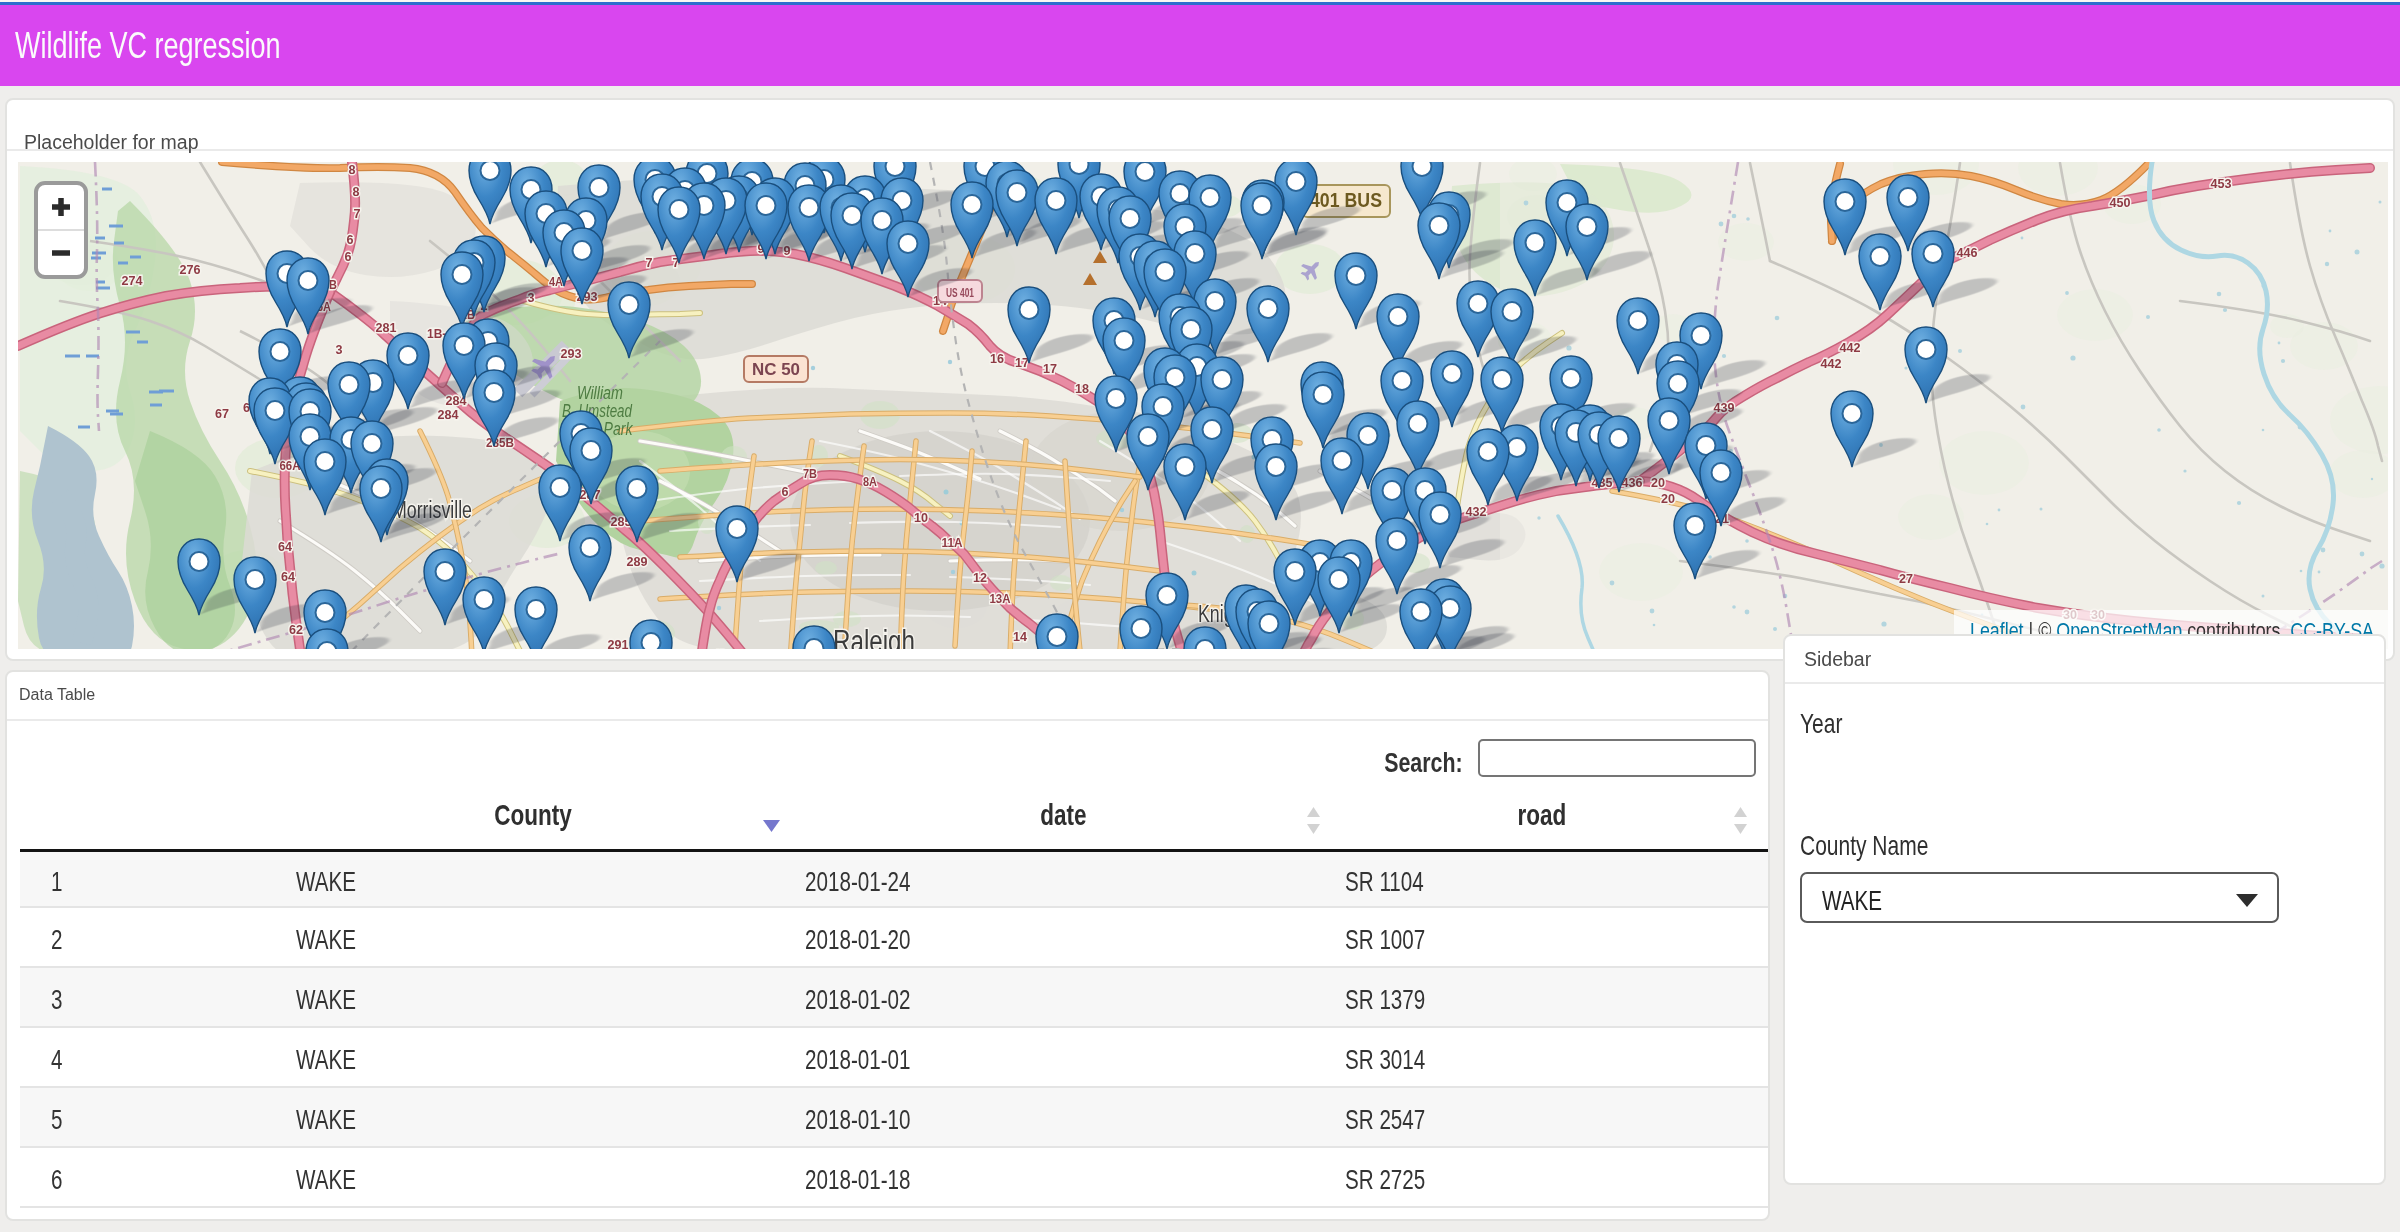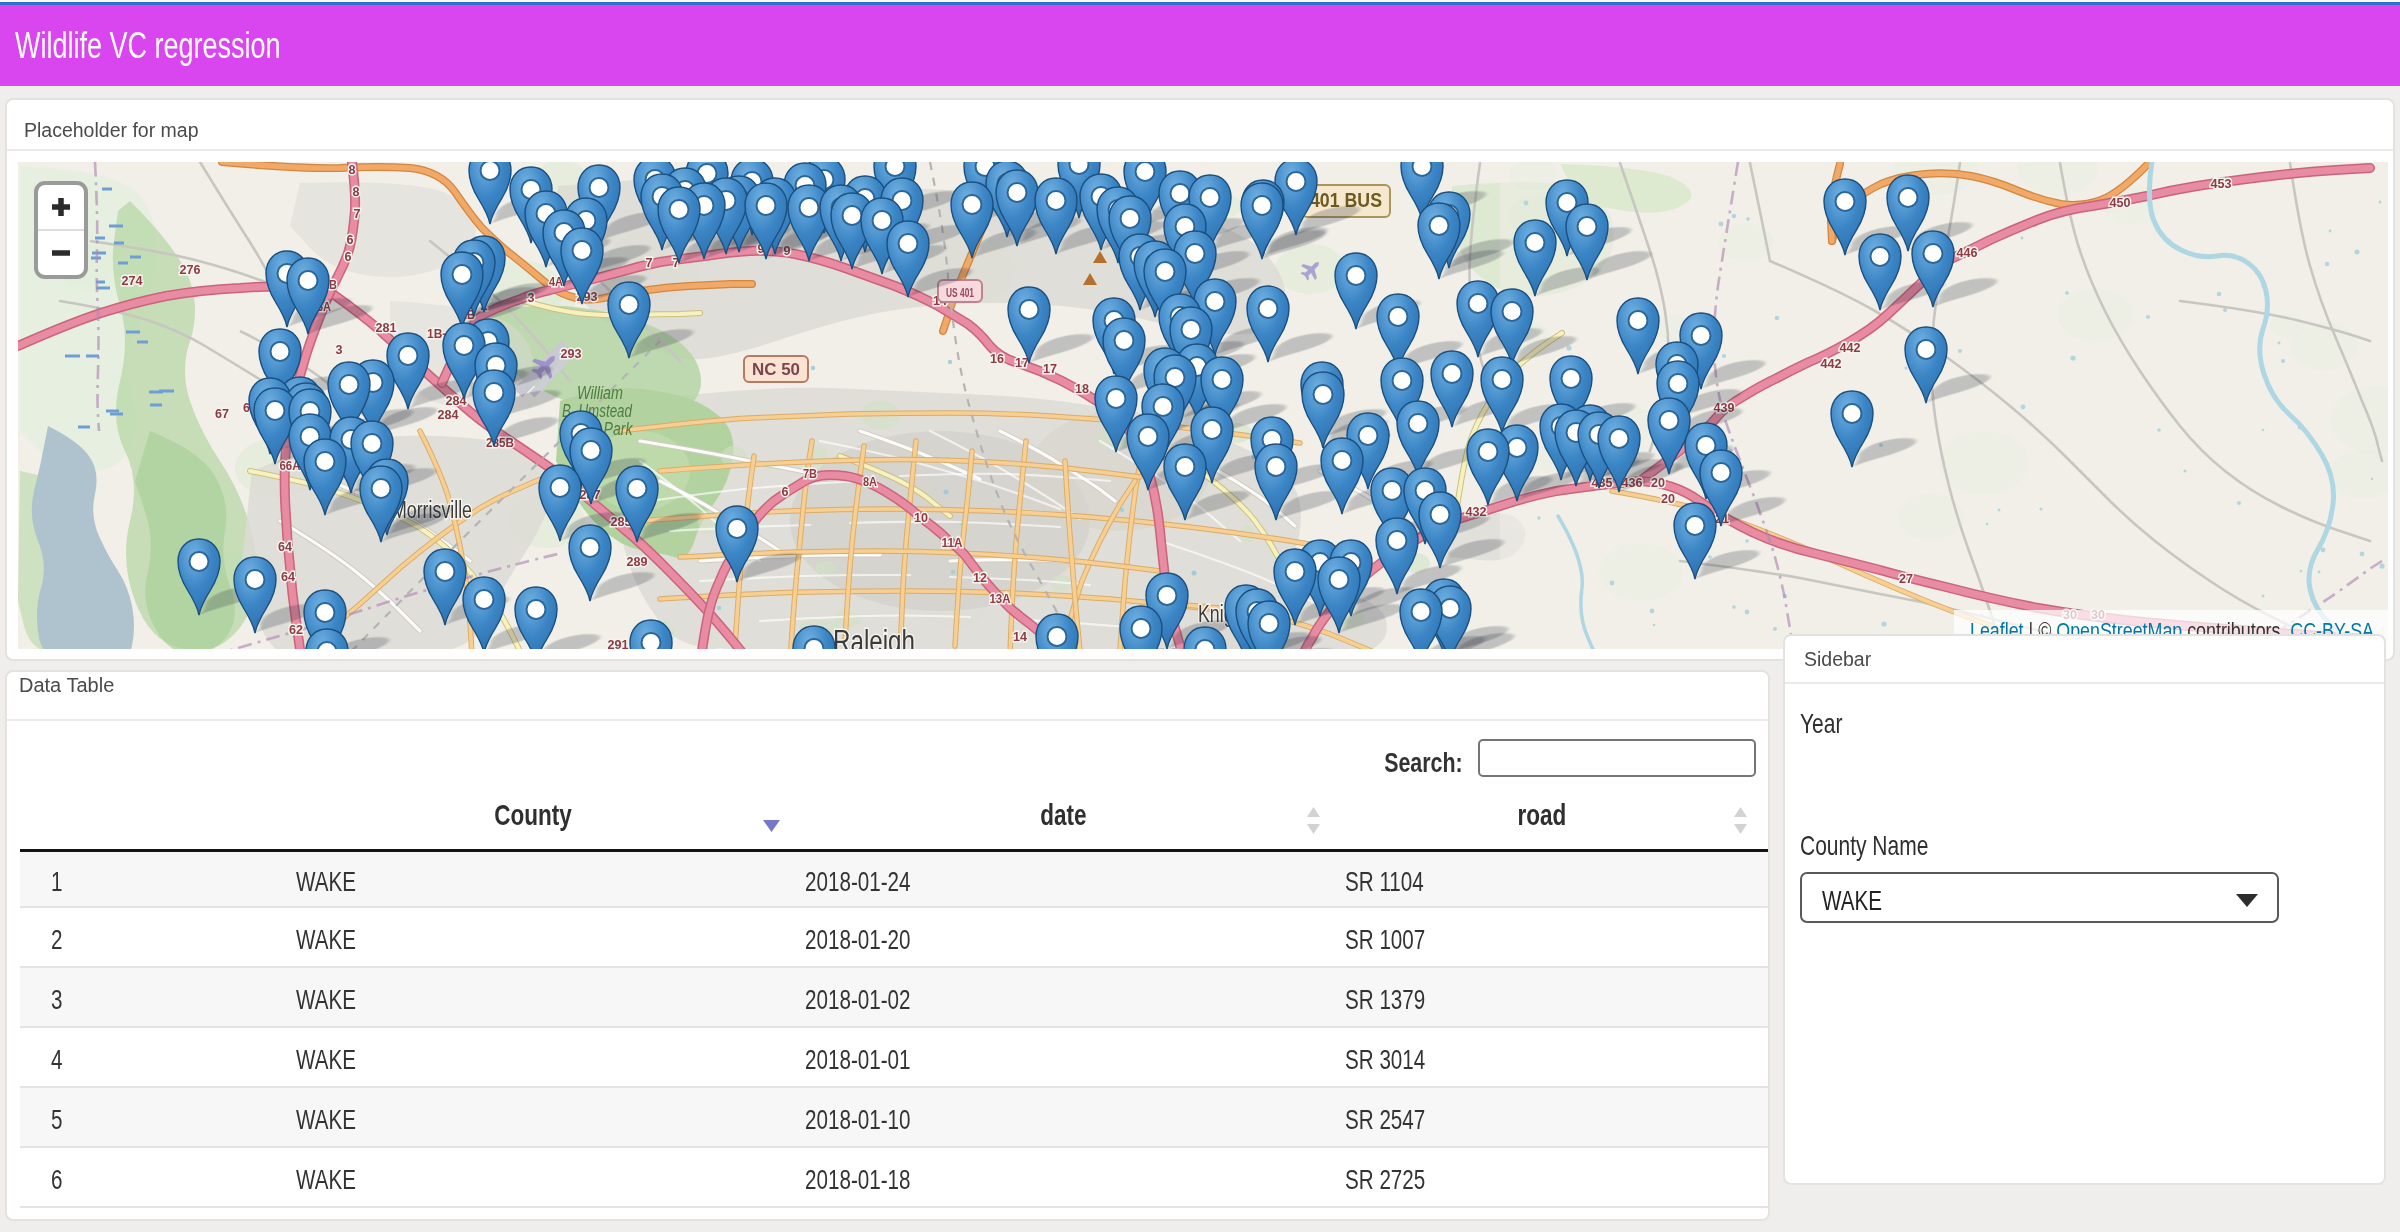--- a/index.html
+++ b/index.html
@@ -8,21 +8,21 @@
 .card{position:absolute;background:#fff;border:2px solid #e2e2e0;border-radius:8px}
 .chead{position:absolute;left:0;top:0;right:0;border-bottom:2px solid #eaeaea;color:#4a4a4a}
 </style></head><body>
 <div class="abs" style="left:0;top:0;width:2400px;height:2px;background:#faf8f3"></div>
 <div class="abs" style="left:0;top:2px;width:2400px;height:84px;background:#d946ef;border-top:3px solid #2e6ecd">
   <span class="cnd" style="position:absolute;left:15px;top:20px;font-size:36px;color:#fbfbfb">Wildlife VC regression</span>
 </div>
 
 <div class="card" style="left:5px;top:98px;width:2390px;height:563px">
   <div class="chead" style="height:51px">
-      <span class="abs" style="left:17px;top:19px;font-size:19.5px">Placeholder for map</span>
+      <span class="abs" style="left:17px;top:31px;font-size:19.5px">Placeholder for map</span>
     </div>
   <div class="abs" style="left:11px;top:62px;width:2370px;height:487px;overflow:hidden">
     <svg width="2370" height="487" viewBox="0 0 2370 487" font-family="Liberation Sans,sans-serif">
     <defs>
       <radialGradient id="pg" cx="38%" cy="22%" r="85%">
         <stop offset="0%" stop-color="#71b1e2"></stop>
             <stop offset="50%" stop-color="#3c86c6"></stop>
             <stop offset="100%" stop-color="#2a6cab"></stop>
       </radialGradient>
       <path id="pp" d="M0,0 C-2,-9.5 -6.5,-17 -11.5,-25 C-17,-34 -21,-43 -21,-53.5 C-21,-67 -12,-76 0,-76 C12,-76 21,-67 21,-53.5 C21,-43 17,-34 11.5,-25 C6.5,-17 2,-9.5 0,0 Z"></path>
@@ -1096,21 +1096,21 @@
           <line x1="20" y1="68" x2="66" y2="68" stroke="#ddd" stroke-width="2"></line>
           <path d="M34,45 h18 M43,36 v18" stroke="#2b2b2b" stroke-width="5.5"></path>
           <path d="M34,91 h18" stroke="#2b2b2b" stroke-width="5.5"></path>
         </g>
     </svg>
   </div>
 </div>
 
 <div class="card" style="left:5px;top:670px;width:1765px;height:551px">
   <div class="chead" style="height:49px">
-      <span class="abs" style="left:12px;top:2px;font-size:20px">Data Table</span>
+      <span class="abs" style="left:12px;top:14px;font-size:16px">Data Table</span>
     </div>
   <span class="cndr abs" style="right:305px;top:74px;font-size:28.5px;font-weight:bold;color:#333">Search:</span>
   <div class="abs" style="left:1471px;top:67px;width:278px;height:38px;border:2px solid #757575;border-radius:5px;background:#fff"></div>
 
   <div class="abs" style="left:539px;top:126px;width:0">
       <span class="cnd" style="position:absolute;transform:translateX(-50%) scaleX(0.75);font-size:30px;font-weight:bold;color:#2f2f2f;white-space:nowrap">County</span>
     </div>
   <div class="abs" style="left:1064px;top:126px;width:0">
       <span class="cnd" style="position:absolute;transform:translateX(-50%) scaleX(0.75);font-size:30px;font-weight:bold;color:#2f2f2f;white-space:nowrap">date</span>
     </div>

